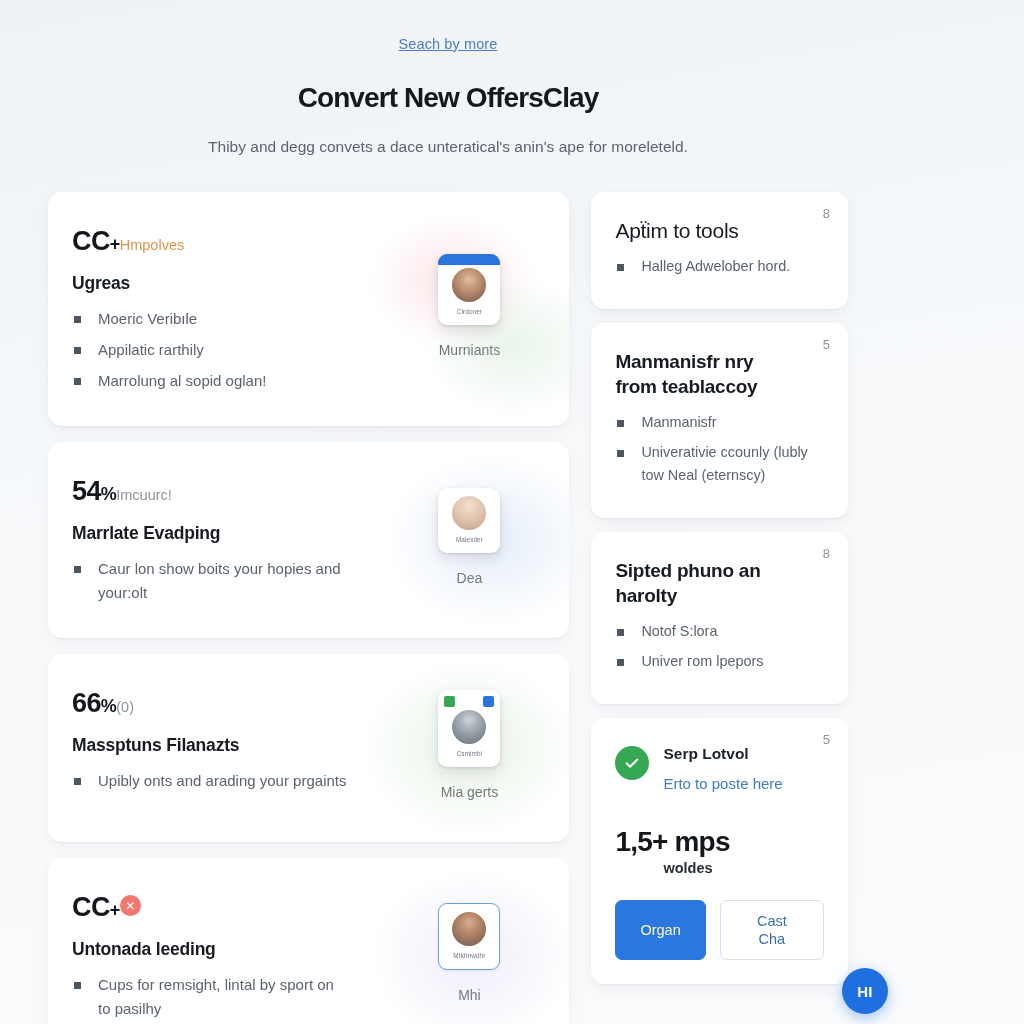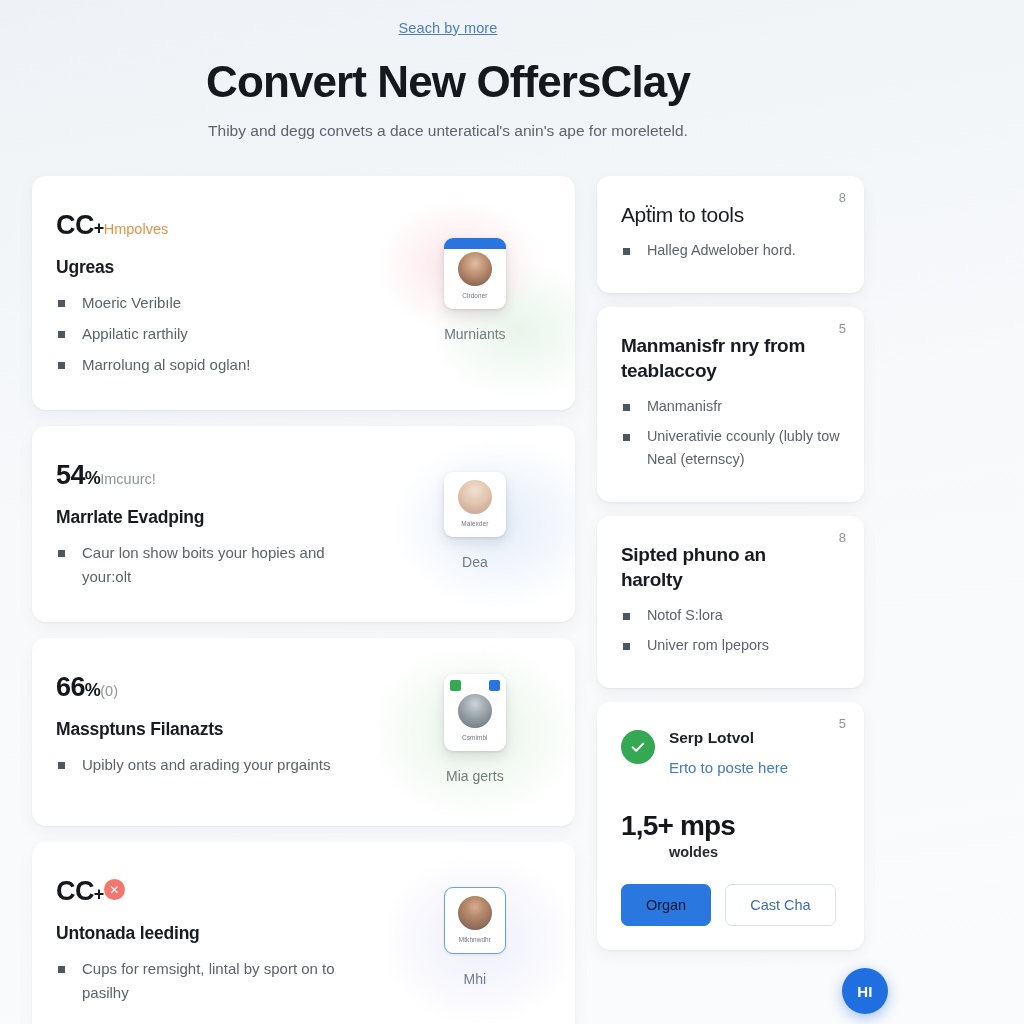--- a/index.html
+++ b/index.html
@@ -15,37 +15,37 @@
     background: linear-gradient(170deg, #eef2f6 0%, #f2f5f8 18%, #f7f9fb 45%, #fafbfc 100%);
     color: #1f2329;
     position: relative;
   }
 
   
   .page {
     width: 896px;
     height: 1024px;
     position: relative;
-    padding: 0;
+    padding: 16px;
   }
 
   
   .hero {
     padding: 18px 0 0 0;
     text-align: center;
   }
   .hero-eyebrow {
     font-size: 14.5px;
     color: #4a7fc1;
     letter-spacing: .1px;
     line-height: 20px;
   }
   .hero-title {
     margin-top: 20px;
-    font-size: 44px;
+    font-size: 28px;
     font-weight: 700;
     letter-spacing: -0.9px;
     color: #15181d;
     line-height: 48px;
   }
   .hero-sub {
     margin-top: 14px;
     font-size: 15.5px;
     color: #5d646e;
     line-height: 22px;
@@ -300,21 +300,21 @@
   .btn {
     font-family: inherit;
     font-size: 14.5px;
     border-radius: 7px;
     padding: 11px 24px;
     cursor: pointer;
     line-height: 18px;
   }
   .btn-primary {
     background: #2b77e0;
-    color: #0f172a;
+    color: #fef9c3;
     border: 1px solid #2b77e0;
   }
   .btn-secondary {
     background: #ffffff;
     color: #3a6ea8;
     border: 1px solid #dbe0e6;
   }
 
   
   .fab {

